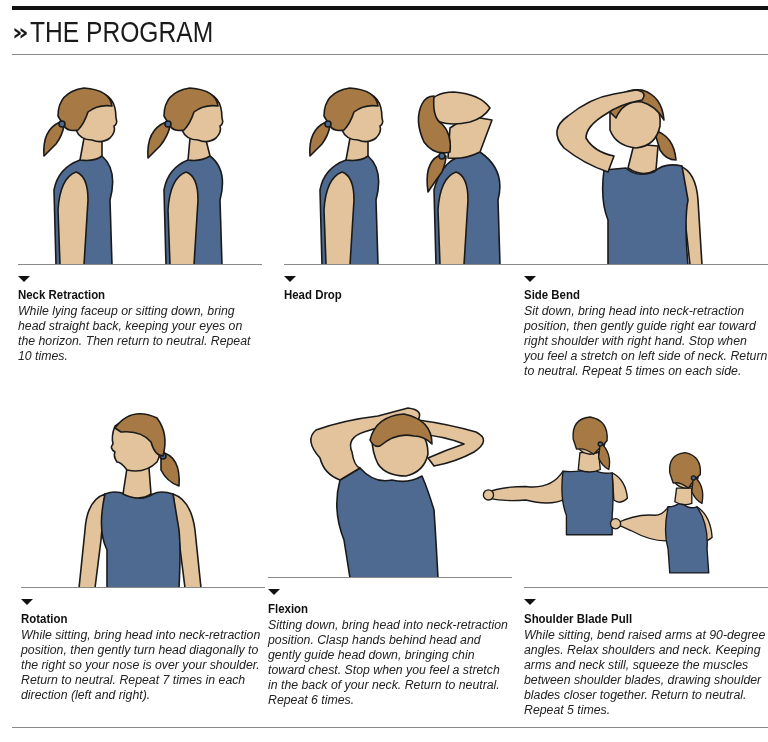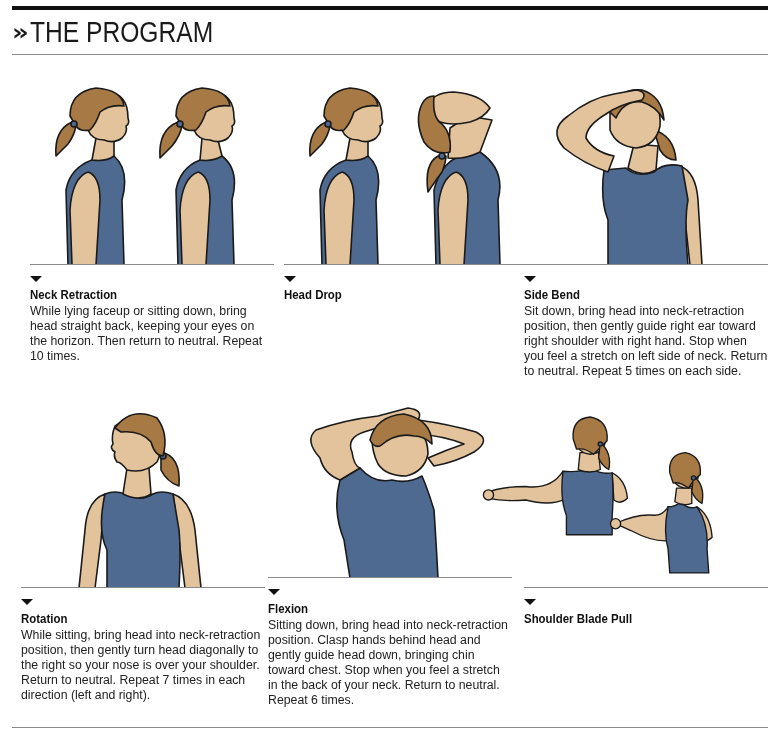--- a/index.html
+++ b/index.html
@@ -19,35 +19,35 @@
   .illus { position: absolute; left: 0; top: 0; width: 244px; }
   .illus svg { display: block; }
   .base-line { position: absolute; left: 0; width: 244px; height: 1px; background: #8a8a8a; }
   .tri { position: absolute; left: 0; width: 0; height: 0;
          border-left: 6px solid transparent; border-right: 6px solid transparent;
          border-top: 6px solid #111; }
   .ex-title { position: absolute; left: 0; font-weight: bold; font-size: 13px;
               font-family: "Liberation Sans", sans-serif; transform: scaleX(0.88);
               transform-origin: left top; white-space: nowrap; color: #111; }
   .ex-desc { position: absolute; left: 0; width: 244px; font-size: 12.3px; line-height: 15px;
-             color: #222; font-family: "Liberation Sans", sans-serif; }
+             color: #222; font-family: "Liberation Sans", sans-serif; font-style: italic; }
 
   .bottom-rule { position: absolute; left: 12px; right: 0; top: 727px; height: 1px; background: #8a8a8a; }
 </style>
 </head>
 <body>
 
 <div class="top-rule"></div>
 <div class="header">
   <span class="chev">»</span>
   <span class="title">THE PROGRAM</span>
 </div>
 <div class="header-rule"></div>
 
-<div class="panel" style="left:30px; top:60px; height:330px;">
+<div class="panel" style="left:18px; top:60px; height:330px;">
   <div class="illus" style="top:0; height:205px;">
     <svg width="244" height="205" viewBox="0 0 244 205">
       <g stroke="#1a1a1a" stroke-width="1.6" stroke-linejoin="round">
 
         <path d="M38 205 L36 130 Q40 108 62 100 L84 96 Q100 110 92 140 L94 205 Z" fill="#4f6a90"></path>
         <path d="M42 205 L40 150 Q42 118 58 112 Q70 116 70 140 L66 205 Z" fill="#e2c39c"></path>
         <path d="M62 100 L66 78 L84 80 L84 96 Q76 102 62 100 Z" fill="#e2c39c"></path>
         <path d="M56 58 Q56 34 78 32 Q98 34 98 58 Q100 64 96 66 Q98 72 92 78 Q84 84 74 80 Q62 80 58 70 Z" fill="#e2c39c"></path>
         <path d="M40 56 Q40 32 66 28 Q92 30 94 46 Q80 44 70 52 Q66 64 60 70 Q50 72 46 66 Z" fill="#a77a45"></path>
         <path d="M42 62 Q24 70 26 96 Q34 88 38 84 Q44 76 46 66 Z" fill="#a77a45"></path>
@@ -193,15 +193,16 @@
         <path d="M182 80 Q182 62 198 60 Q214 62 214 80 Q214 96 198 98 Q184 96 182 80 Z" fill="#e2c39c"></path>
         <path d="M180 80 Q178 58 198 56 Q218 60 216 82 Q208 88 202 98 Q192 90 184 92 Z" fill="#a77a45"></path>
         <path d="M208 84 Q222 94 218 116 Q210 112 206 102 Z" fill="#a77a45"></path>
         <circle cx="208" cy="86" r="2.5" fill="#4f6a90"></circle>
       </g>
     </svg>
   </div>
   <div class="base-line" style="top:197px;"></div>
   <div class="tri" style="top:209px;"></div>
   <div class="ex-title" style="top:221px;">Shoulder Blade Pull</div>
+  <div class="ex-desc" style="top:238px;">While sitting, bend raised arms at 90-degree angles. Relax shoulders and neck. Keeping arms and neck still, squeeze the muscles between shoulder blades, drawing shoulder blades closer together. Return to neutral. Repeat 5 times.</div>
 </div>
 
 <div class="bottom-rule"></div>
 
 </body></html>

